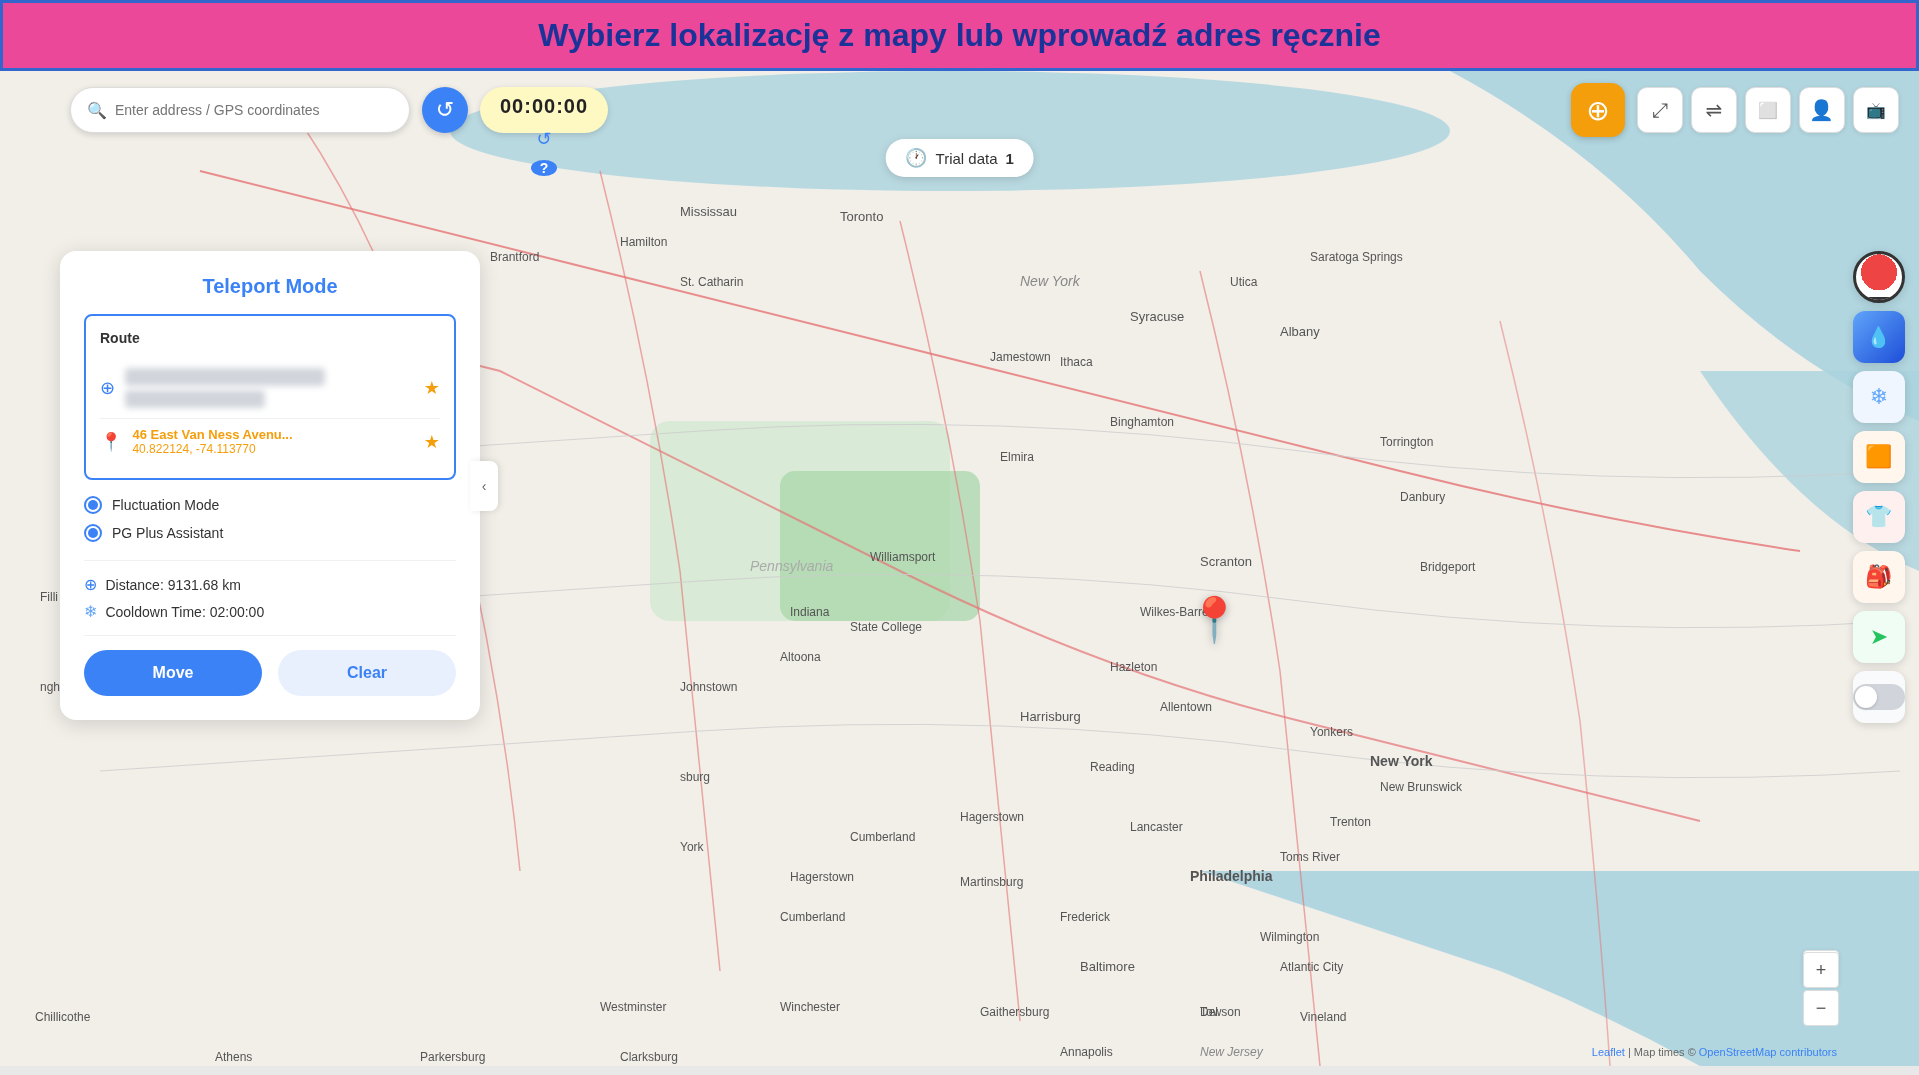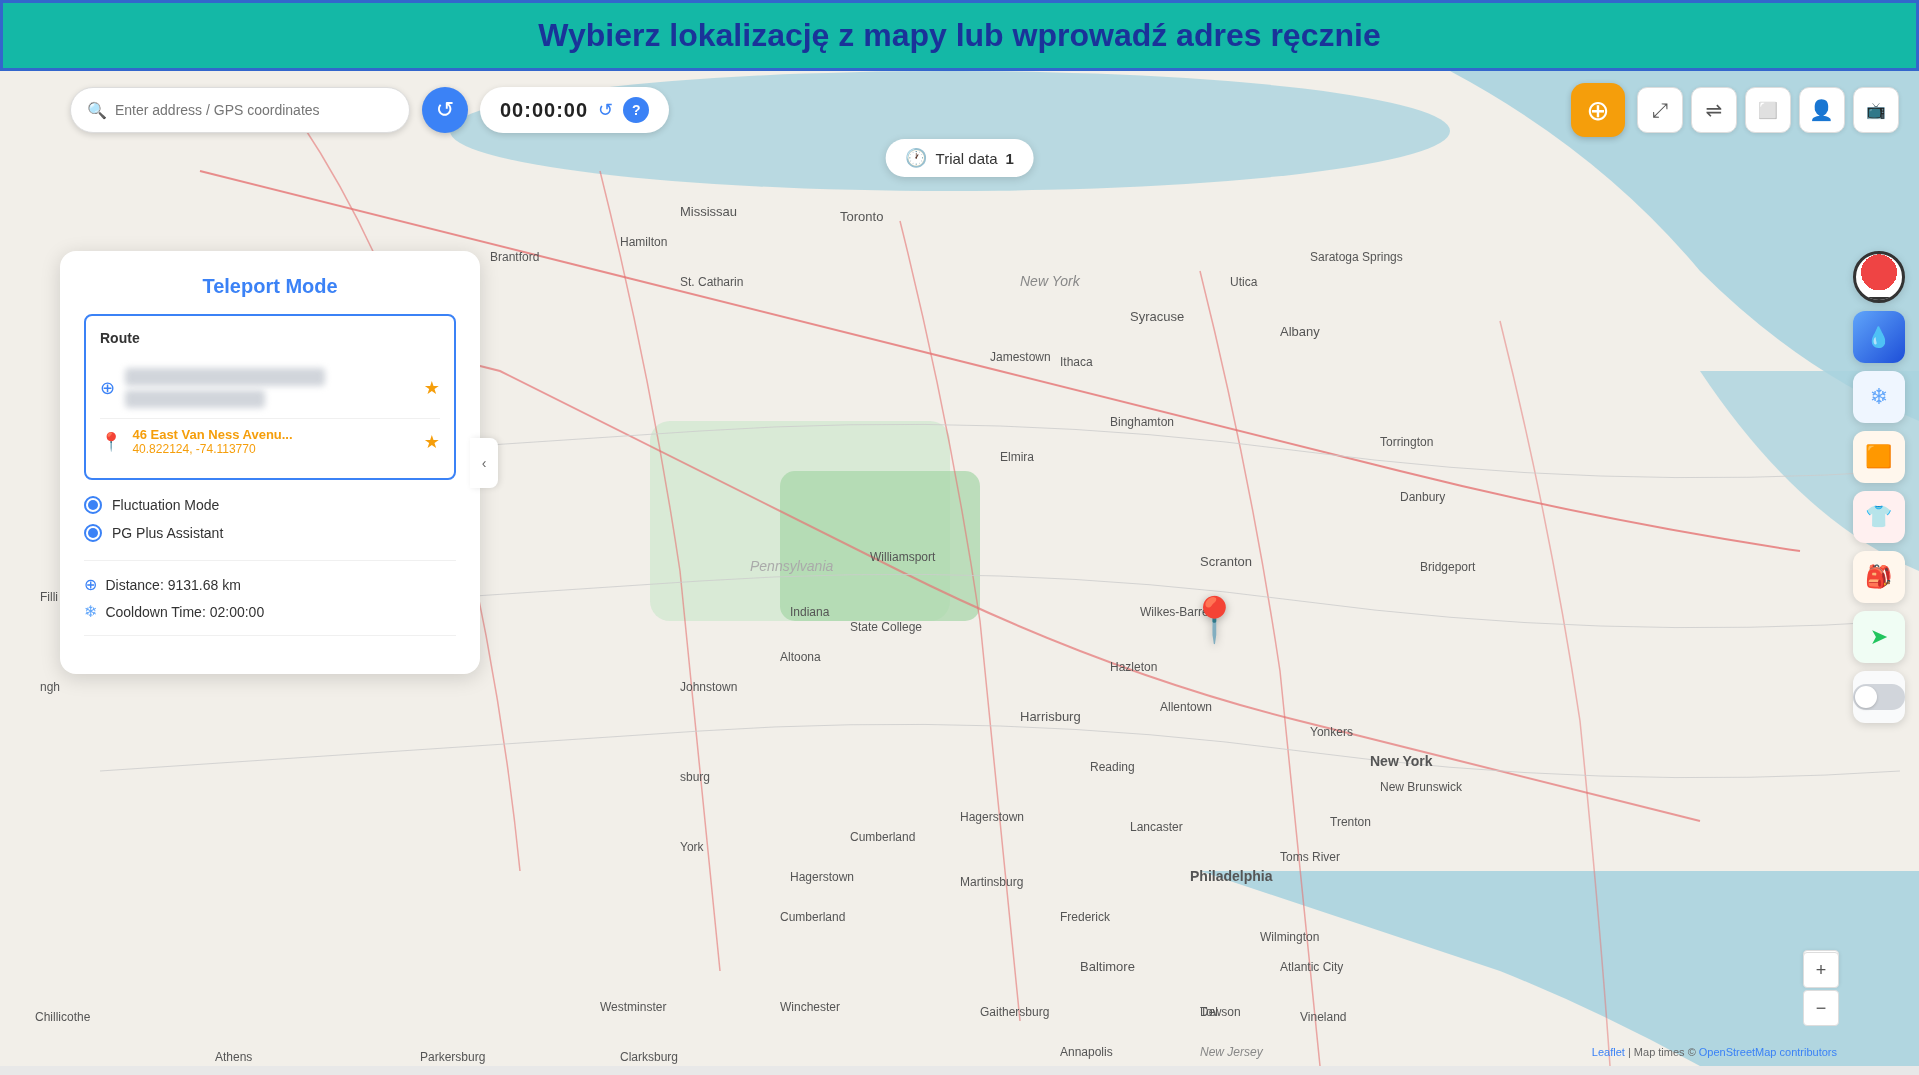--- a/index.html
+++ b/index.html
@@ -7,21 +7,21 @@
       width: 1919px;
       height: 1075px;
       overflow: hidden;
       font-family: -apple-system, BlinkMacSystemFont, 'Segoe UI', sans-serif;
       background: #e8e8e8;
     }
 
     
     .banner {
       width: 100%;
-      background: #14b8a6;
+      background: #ec4899;
       border: 3px solid #3366cc;
       text-align: center;
       padding: 14px 20px;
       font-size: 32px;
       font-weight: 900;
       color: #1a3399;
     }
 
     
     .main-container {
@@ -90,26 +90,27 @@
       justify-content: center;
       cursor: pointer;
       color: white;
       font-size: 20px;
       box-shadow: 0 2px 6px rgba(0,0,0,0.2);
     }
 
     .timer-box {
       display: flex;
       align-items: center;
-      background: #ffffff;
+      background: #fef9c3;
       border-radius: 30px;
       padding: 8px 20px;
       gap: 10px;
       box-shadow: 0 2px 6px rgba(0,0,0,0.15);
       height: 46px;
+      flex-direction: column;
     }
 
     .timer-text {
       font-size: 20px;
       font-weight: 600;
       color: #222;
       letter-spacing: 1px;
     }
 
     .timer-refresh {
@@ -696,20 +697,24 @@
       <span>Distance: 9131.68 km</span>
     </div>
 
     <div class="info-row">
       <span class="cooldown-icon">❄</span>
       <span>Cooldown Time: 02:00:00</span>
     </div>
 
     <div class="divider"></div>
 
+    <div class="action-buttons">
+      <button class="move-btn">Move</button>
+      <button class="clear-btn">Clear</button>
+    </div>
 
     <div class="collapse-arrow">
       <span>‹</span>
     </div>
   </div>
 
   <div class="right-sidebar">
 
     <button class="right-icon-btn" style="background: radial-gradient(circle at 50% 40%, #ef4444 50%, white 50%); border: 3px solid #333; border-radius: 50%; position:relative; overflow:hidden;">
       <span style="position:absolute; bottom:0; left:0; right:0; height:3px; background:#333;"></span>

